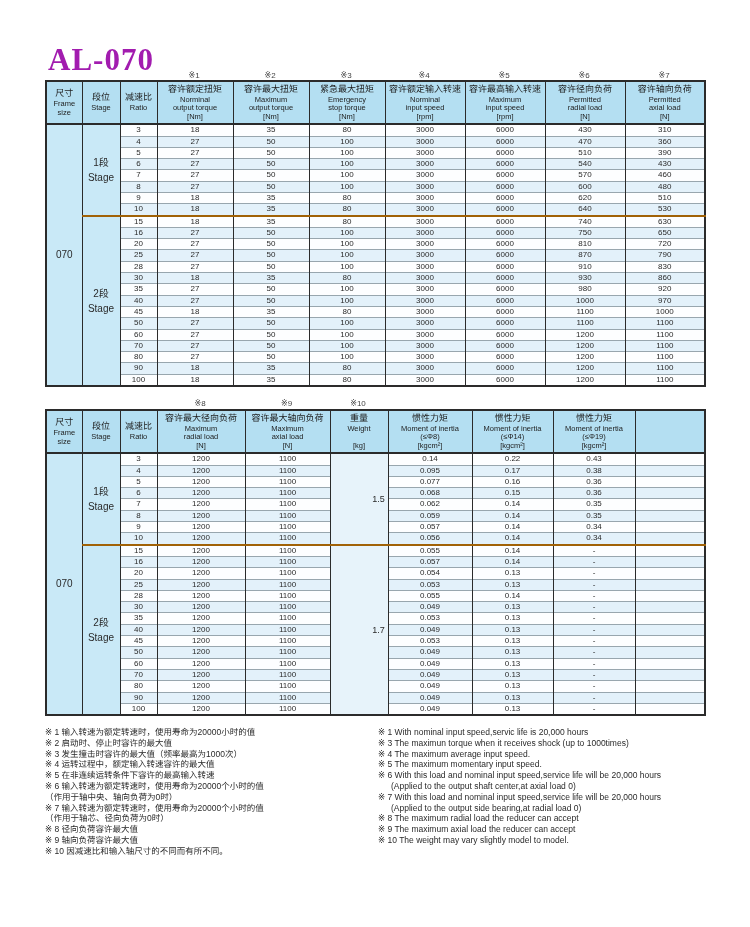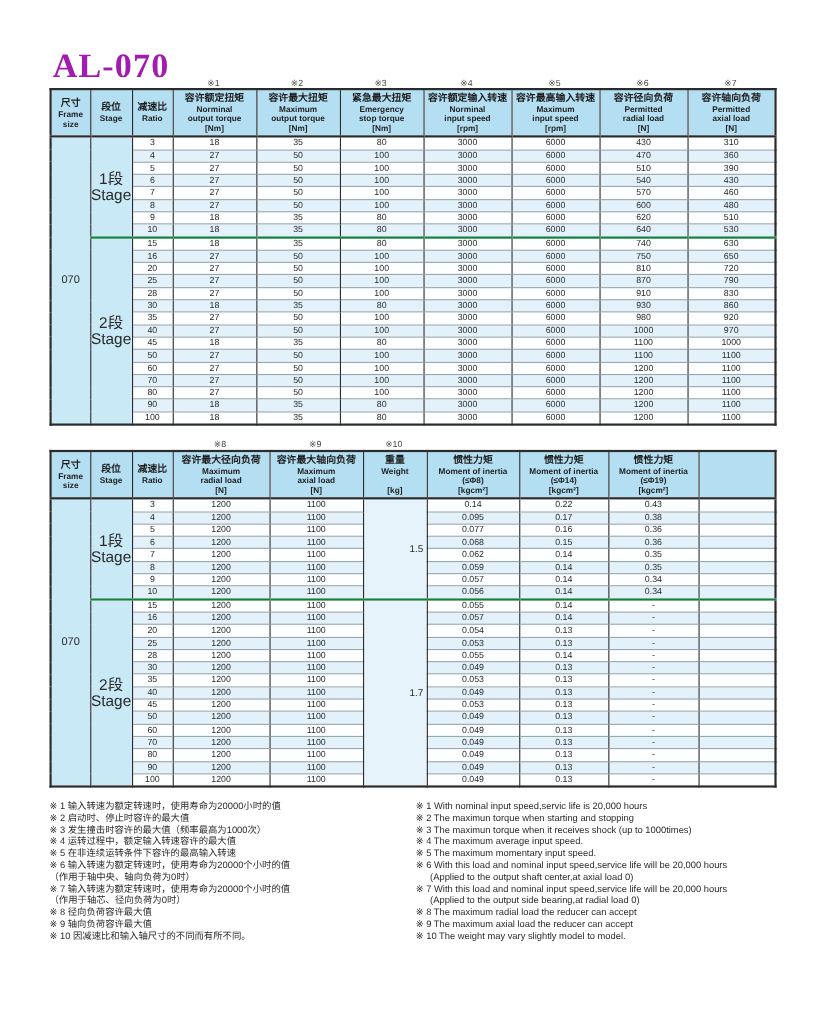--- a/index.html
+++ b/index.html
@@ -25,32 +25,32 @@
   table {
     border-collapse:collapse; table-layout:fixed; width:661px;
     border:2px solid #2b2b2b;
   }
   th, td {
     border-left:1px solid #2b2b2b; border-right:1px solid #2b2b2b;
     text-align:center; vertical-align:middle; overflow:hidden;
   }
   thead th {
     background:#b4dff2; border-bottom:2px solid #2b2b2b; padding:2px 1px;
-    font-weight:bold;
+    font-weight:normal;
   }
   .hzh { font-size:9px; line-height:11px; color:#1d1d1d; }
   .hen { font-size:7.5px; line-height:8.4px; color:#1d1d1d; white-space:pre-line; margin-top:1px; }
   tbody td {
     font-size:8px; height:10.3px; line-height:10.3px;
     border-top:1px solid #98a6ae; color:#2a2a2a; background:#fdfeff;
   }
   tbody tr.alt td { background:#e3f1fa; }
-  tbody tr.gstart td { border-top:2px solid #15803d; }
+  tbody tr.gstart td { border-top:2px solid #a16207; }
   td.framecell { background:#c9e9f7 !important; font-size:10px; }
-  td.stagecell { background:#c9e9f7 !important; font-size:14px; line-height:15px; }
+  td.stagecell { background:#c9e9f7 !important; font-size:10px; line-height:15px; }
   td.weightcell { background:#e7f3fa !important; font-size:9px;padding-left:39px; }
   .footnotes { display:flex; margin-top:11px; width:670px; }
   .fn-col-zh { width:333px; flex:none; }
   .fn-col-en { flex:1; }
   .fn-line { font-size:8.5px; line-height:10.8px; color:#2a2a2a; white-space:nowrap; }
   .fn-line.indent { padding-left:13px; }
 </style>
 </head>
 <body>
 
@@ -700,21 +700,20 @@
         <div class="fn-line">※ 6 输入转速为额定转速时，使用寿命为20000个小时的值</div>
         <div class="fn-line">（作用于轴中央、轴向负荷为0时）</div>
         <div class="fn-line">※ 7 输入转速为额定转速时，使用寿命为20000个小时的值</div>
         <div class="fn-line">（作用于轴芯、径向负荷为0时）</div>
         <div class="fn-line">※ 8 径向负荷容许最大值</div>
         <div class="fn-line">※ 9 轴向负荷容许最大值</div>
         <div class="fn-line">※ 10 因减速比和输入轴尺寸的不同而有所不同。</div>
       </div>
     <div id="fn-en" class="fn-col-en">
         <div class="fn-line">※ 1 With nominal input speed,servic life is 20,000 hours</div>
-        <div class="fn-line">※ 2 The maximun torque when starting and stopping</div>
         <div class="fn-line">※ 3 The maximun torque when it receives shock (up to 1000times)</div>
         <div class="fn-line">※ 4 The maximum average input speed.</div>
         <div class="fn-line">※ 5 The maximum momentary input speed.</div>
         <div class="fn-line">※ 6 With this load and nominal input speed,service life will be 20,000 hours</div>
         <div class="fn-line indent">(Applied to the output shaft center,at axial load 0)</div>
         <div class="fn-line">※ 7 With this load and nominal input speed,service life will be 20,000 hours</div>
         <div class="fn-line indent">(Applied to the output side bearing,at radial load 0)</div>
         <div class="fn-line">※ 8 The maximum radial load the reducer can accept</div>
         <div class="fn-line">※ 9 The maximum axial load the reducer can accept</div>
         <div class="fn-line">※ 10 The weight may vary  slightly  model to model.</div>

